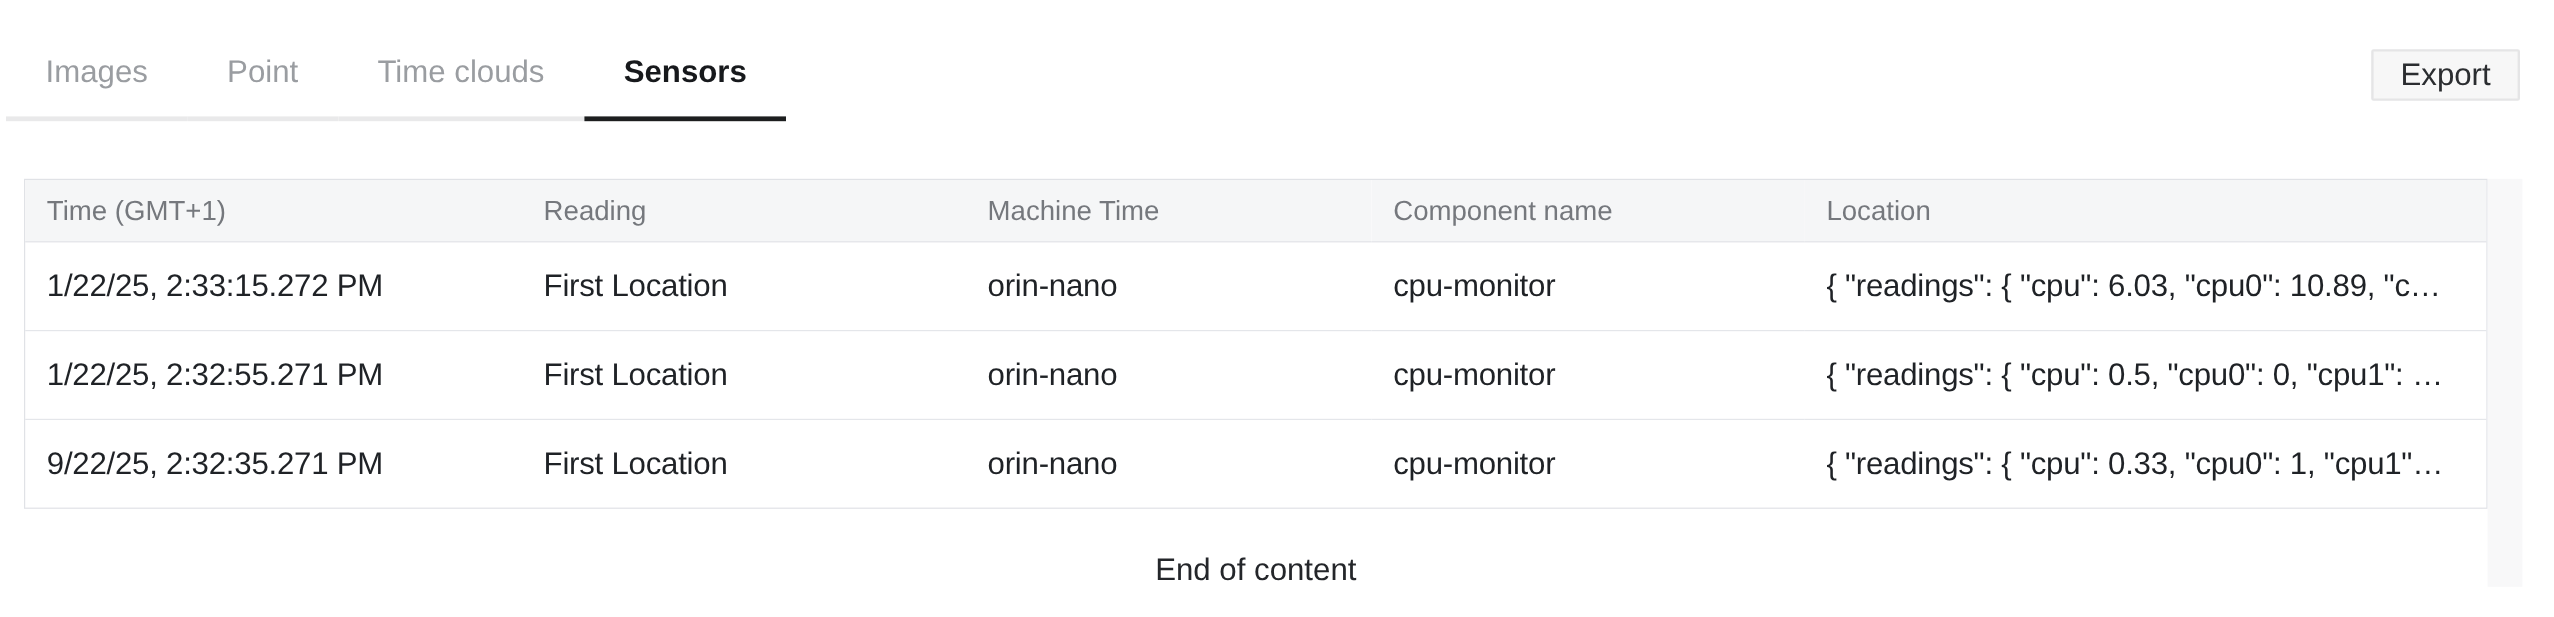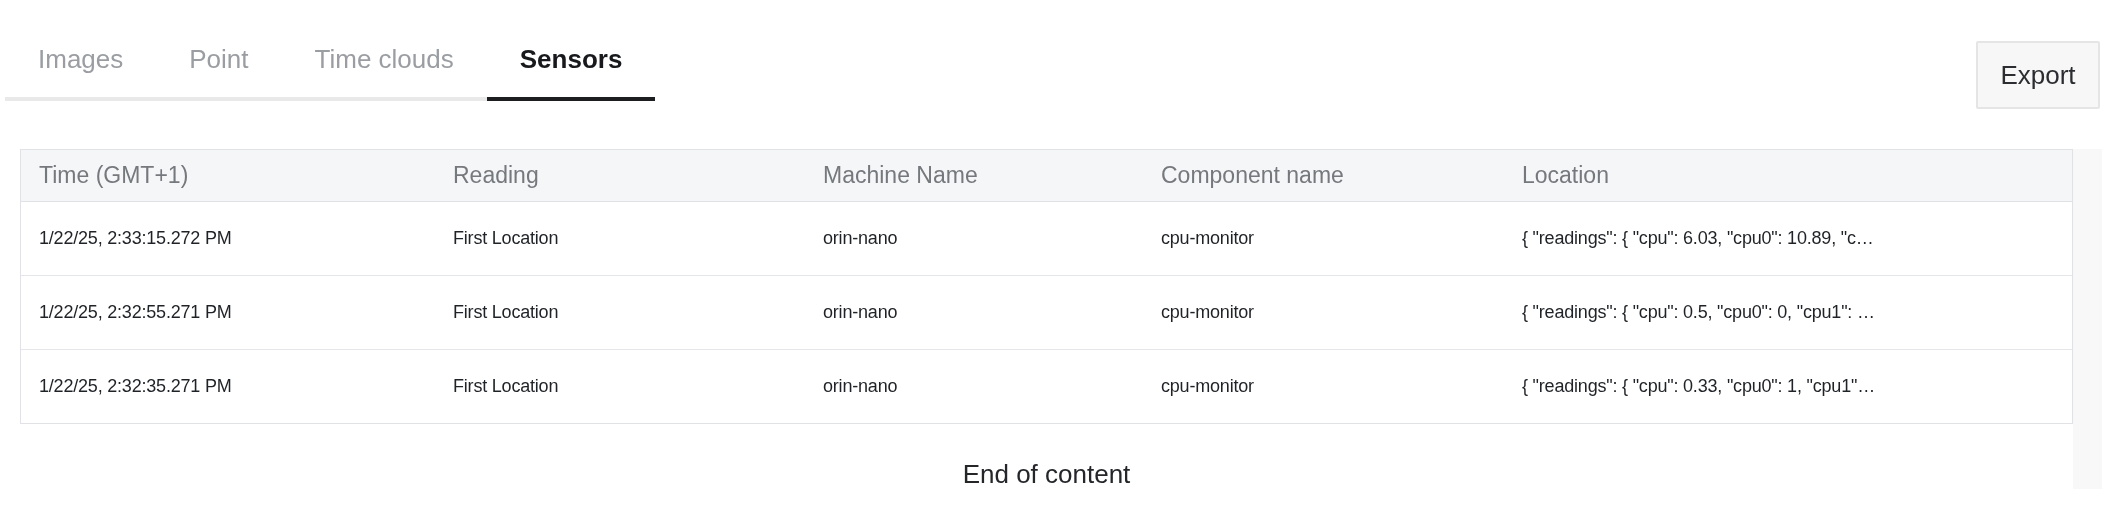--- a/index.html
+++ b/index.html
@@ -19,21 +19,21 @@
     display: flex; align-items: center;
     font-size: 26px; color: #9a9da1;
     border-bottom: 4px solid #e9e9ea;
     cursor: pointer; white-space: nowrap;
   }
   .tab.active { color: #17191c; font-weight: bold; border-bottom-color: #1d1e1f; }
 
   
   .export-btn {
     position: absolute; top: 41px; right: 28px;
-    width: 124px; height: 68px;
+    width: 124px; height: 43px;
     background: #f7f7f7;
     border: 2px solid #e5e5e6;
     border-radius: 2px;
     font-family: inherit;
     font-size: 26px; color: #2b2d30;
     cursor: pointer;
   }
 
   
   .panel { position: absolute; left: 20px; top: 133px; width: 2082px; height: 381px; margin-top: 16px; }
@@ -42,21 +42,21 @@
   thead th {
     background: #f5f6f7;
     height: 51px;
     font-size: 23px; font-weight: normal; color: #75787d;
     text-align: left; padding: 0 0 0 18px;
     border-bottom: 1px solid #e0e2e6;
     white-space: nowrap; overflow: hidden;
   }
   tbody td {
     height: 74px;
-    font-size: 18px; color: #1f2226;
+    font-size: 26px; color: #1f2226;
     padding: 0 0 0 18px;
     white-space: nowrap; overflow: hidden;
     letter-spacing: -0.2px;
   }
   tbody tr + tr td { border-top: 1px solid #e4e6ea; }
 
   
   .scroll-gutter {
     position: absolute; left: 2053px; top: 0;
     width: 29px; height: 340px;
@@ -89,42 +89,42 @@
         <col style="width:414px">
           <col style="width:370px">
           <col style="width:338px">
           <col style="width:361px">
           <col>
       </colgroup>
       <thead>
         <tr>
           <th>Time (GMT+1)</th>
           <th>Reading</th>
-          <th>Machine Name</th>
+          <th>Machine Time</th>
           <th>Component name</th>
           <th>Location</th>
         </tr>
       </thead>
       <tbody>
         <tr>
           <td>1/22/25, 2:33:15.272 PM</td>
           <td>First Location</td>
           <td>orin-nano</td>
           <td>cpu-monitor</td>
           <td>{ "readings": { "cpu": 6.03, "cpu0": 10.89, "c…</td>
         </tr>
         <tr>
           <td>1/22/25, 2:32:55.271 PM</td>
           <td>First Location</td>
           <td>orin-nano</td>
           <td>cpu-monitor</td>
           <td>{ "readings": { "cpu": 0.5, "cpu0": 0, "cpu1": …</td>
         </tr>
         <tr>
-          <td>1/22/25, 2:32:35.271 PM</td>
+          <td>9/22/25, 2:32:35.271 PM</td>
           <td>First Location</td>
           <td>orin-nano</td>
           <td>cpu-monitor</td>
           <td>{ "readings": { "cpu": 0.33, "cpu0": 1, "cpu1"…</td>
         </tr>
       </tbody>
     </table>
   </div>
   <div class="scroll-gutter"></div>
   <div class="eoc">End of content</div>

